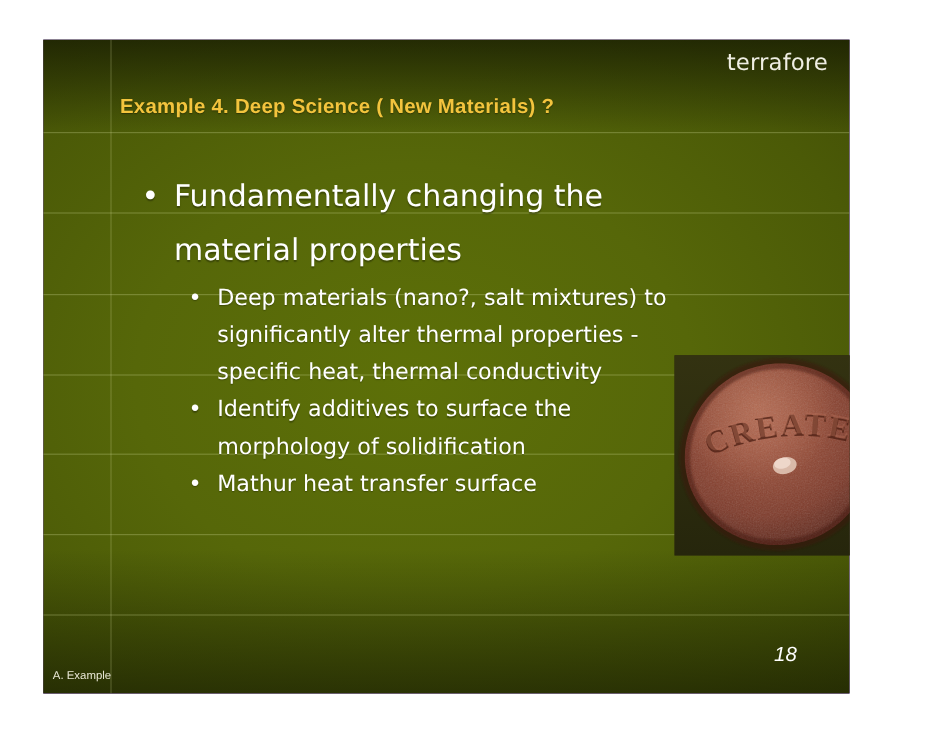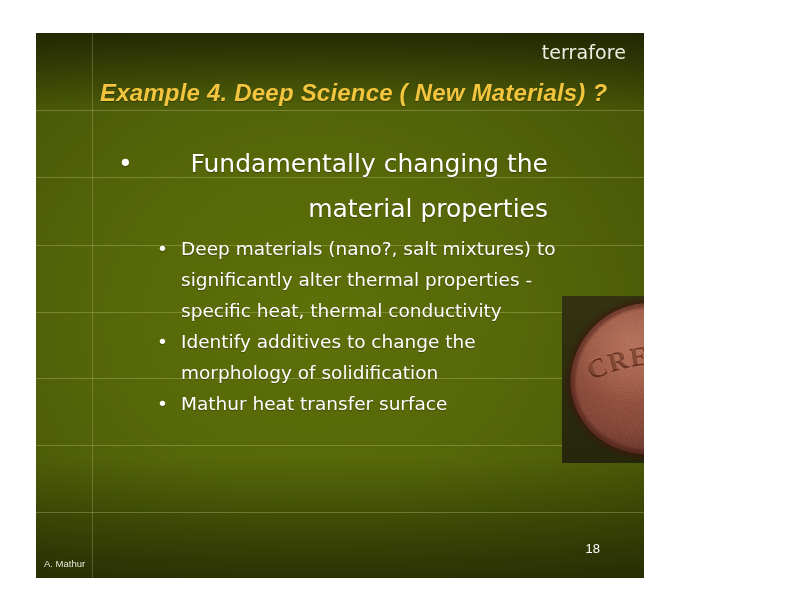--- a/index.html
+++ b/index.html
@@ -12,21 +12,21 @@
   }
   body {
     font-family: "Liberation Sans", sans-serif;
   }
 
   
   #slide {
     position: absolute;
     left: 36px;
     top: 33px;
-    width: 608px;
+    width: 672px;
     height: 545px;
     overflow: hidden;
     background: #4c1d95;
   }
 
   
   #slide .bg-base {
     position: absolute;
     inset: 0;
     background:
@@ -76,23 +76,22 @@
     color: #efeee3;
     letter-spacing: 0.1px;
     font-family: "DejaVu Sans", sans-serif;
   }
 
   
   #title {
     position: absolute;
     left: 64px;
     top: 46px;
-    font-size: 24px;
+    font-size: 17px;
     font-weight: bold;
-    font-style: italic;
     color: #f3c43d;
     letter-spacing: 0.2px;
     white-space: nowrap;
     text-shadow: 0 1px 1px rgba(0,0,0,0.35);
   }
 
   
   #body-area {
     position: absolute;
     left: 0; top: 0; right: 0; bottom: 0;
@@ -112,21 +111,20 @@
   .l1 .bullet {
     position: absolute;
     left: 0;
     top: 0;
     font-size: 25px;
     line-height: 45px;
   }
   .l1 .txt {
     display: block;
     margin-left: 27px;
-    text-align: right;
   }
 
   .l2-list {
     position: absolute;
     left: 121px;
     top: 200px;
     width: 420px;
   }
   .l2 {
     position: relative;
@@ -166,24 +164,25 @@
     left: 8px;
     bottom: 9px;
     font-size: 9.5px;
     color: #e9e7d6;
     font-family: "Liberation Sans", sans-serif;
   }
   #footer-page {
     position: absolute;
     right: 44px;
     bottom: 22px;
-    font-size: 13px;
+    font-size: 17px;
     color: #ffffff;
     font-weight: normal;
     font-family: "Liberation Sans", sans-serif;
+    font-style: italic;
   }
 
   
   #photo {
     position: absolute;
     left: 526px;
     top: 263px;
     width: 176px;
     height: 167px;
     background: #2c2a0e;
@@ -301,27 +300,27 @@
       <span class="txt">Fundamentally changing the material properties</span>
     </div>
 
     <div class="l2-list">
       <div class="l2">
         <span class="bullet">•</span>
         <span class="txt">Deep materials (nano?, salt mixtures) to significantly alter thermal properties - specific heat, thermal conductivity</span>
       </div>
       <div class="l2">
         <span class="bullet">•</span>
-        <span class="txt">Identify additives to change the morphology of solidification</span>
+        <span class="txt">Identify additives to surface the morphology of solidification</span>
       </div>
       <div class="l2">
         <span class="bullet">•</span>
         <span class="txt">Mathur heat transfer surface</span>
       </div>
     </div>
 
   </div>
 
 
-  <div id="footer-author">A. Mathur</div>
+  <div id="footer-author">A. Example</div>
   <div id="footer-page">18</div>
 
 </div>
 
 </body></html>

